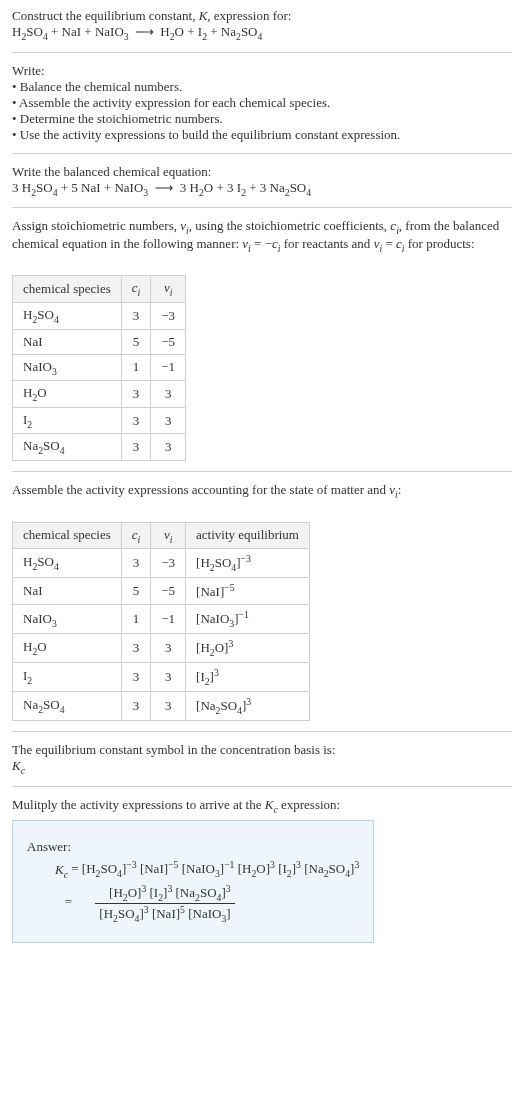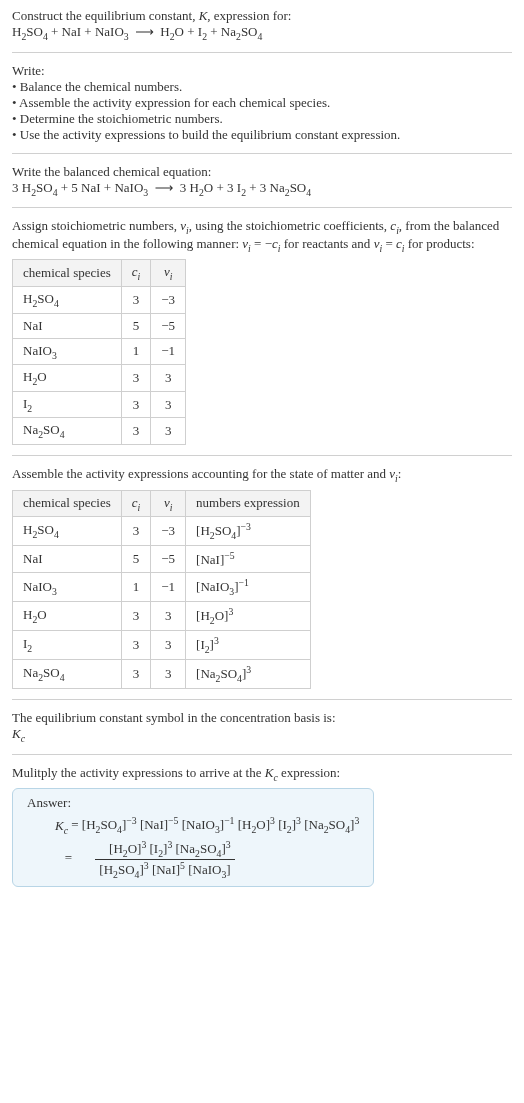--- a/index.html
+++ b/index.html
@@ -20,39 +20,39 @@
     border-top: 1px solid #d0d0d0;
     margin: 10px 0;
   }
   .eqline {
     white-space: nowrap;
   }
   sub { font-size: 0.75em; vertical-align: sub; }
   sup { font-size: 0.75em; vertical-align: super; }
   table.coef {
     border-collapse: collapse;
-    margin-top: 6px;
+    margin-top: 22px;
   }
   table.coef th, table.coef td {
     border: 1px solid #cfcfcf;
     padding: 4px 10px;
     text-align: left;
     font-weight: normal;
   }
   table.coef th {
     background: #f3f3f3;
   }
   table.coef td.center, table.coef th.center {
     text-align: center;
   }
   .answer-box {
     border: 1px solid #b8d5e6;
     background: #eef6fb;
-    border-radius: 6px;
-    padding: 6px 14px;
+    border-radius: 0;
+    padding: 18px 14px;
     margin-top: 6px;
     display: inline-block;
   }
   .answer-title {
     margin-bottom: 4px;
   }
   .frac {
     display: inline-block;
     vertical-align: middle;
     text-align: right;
@@ -144,21 +144,21 @@
 <hr class="sep">
 
 <div class="section">
   <div>Assemble the activity expressions accounting for the state of matter and <i>ν<sub>i</sub></i>:</div>
   <table class="coef">
     <tbody>
         <tr>
       <th>chemical species</th>
       <th class="center"><i>c<sub>i</sub></i></th>
       <th class="center"><i>ν<sub>i</sub></i></th>
-      <th>numbers expression</th>
+      <th>activity equilibrium</th>
     </tr>
     <tr>
           <td>H<sub>2</sub>SO<sub>4</sub></td>
           <td class="center">3</td>
           <td class="center">−3</td>
           <td>[H<sub>2</sub>SO<sub>4</sub>]<sup>−3</sup></td>
         </tr>
     <tr>
           <td>NaI</td>
           <td class="center">5</td>

